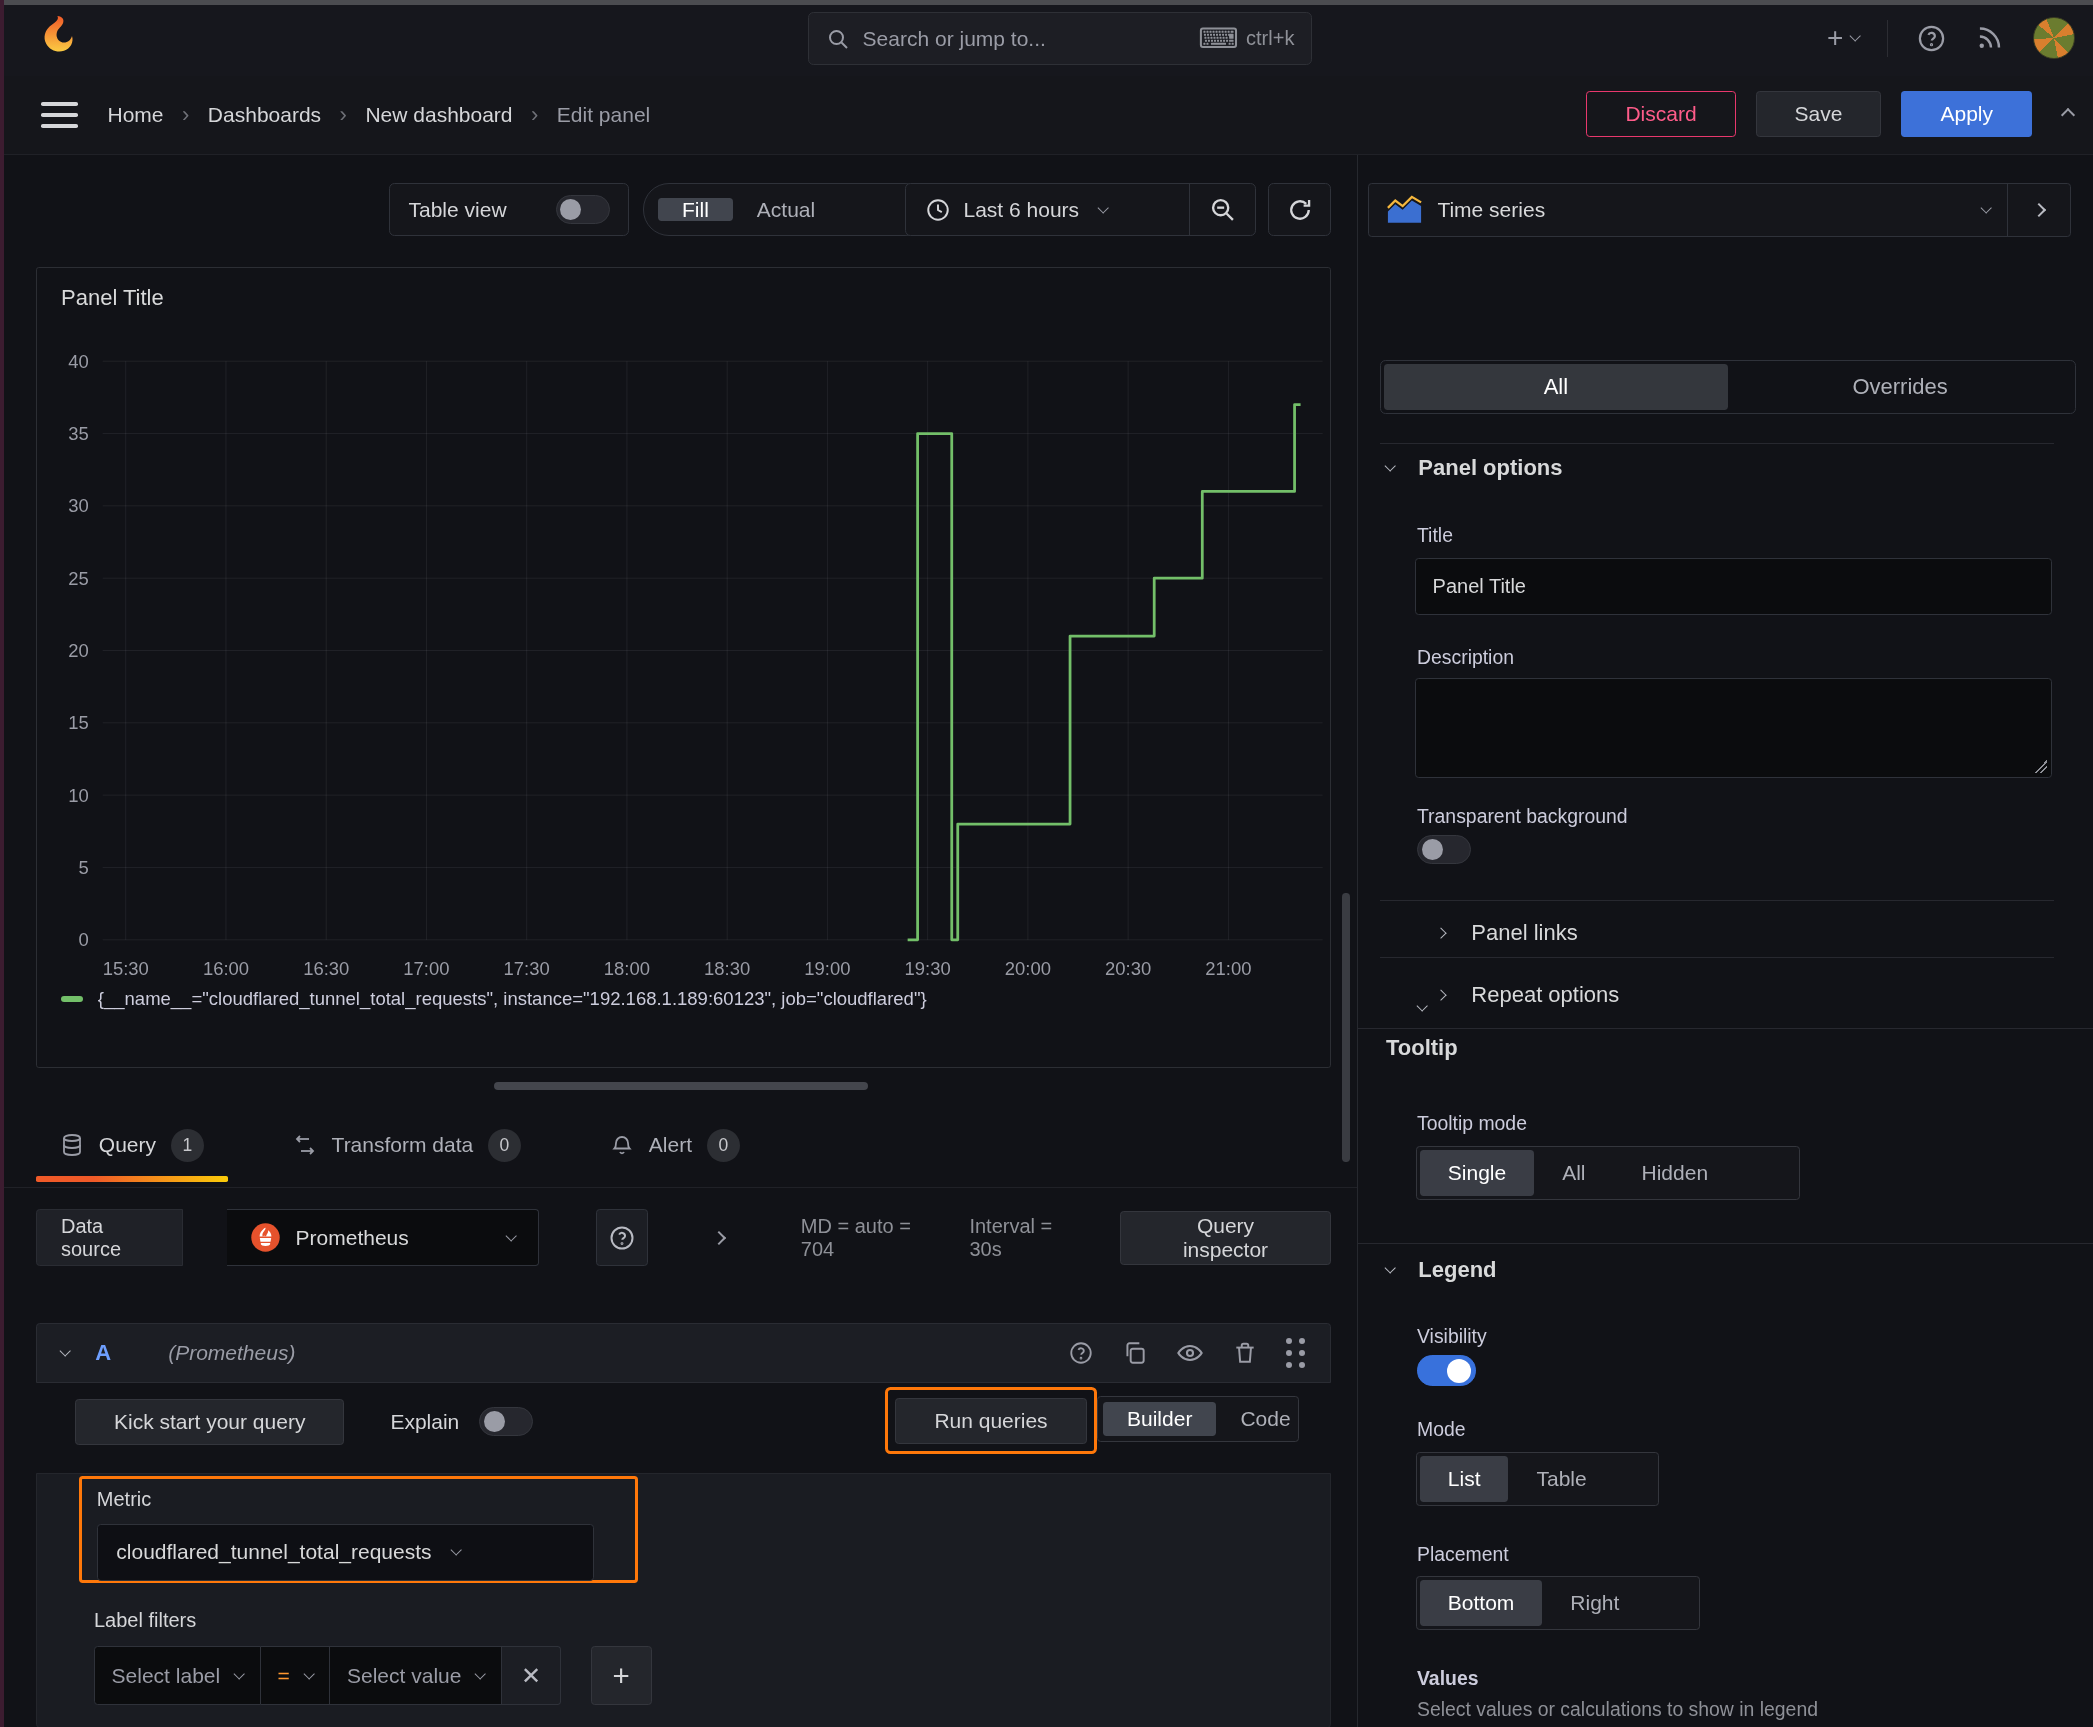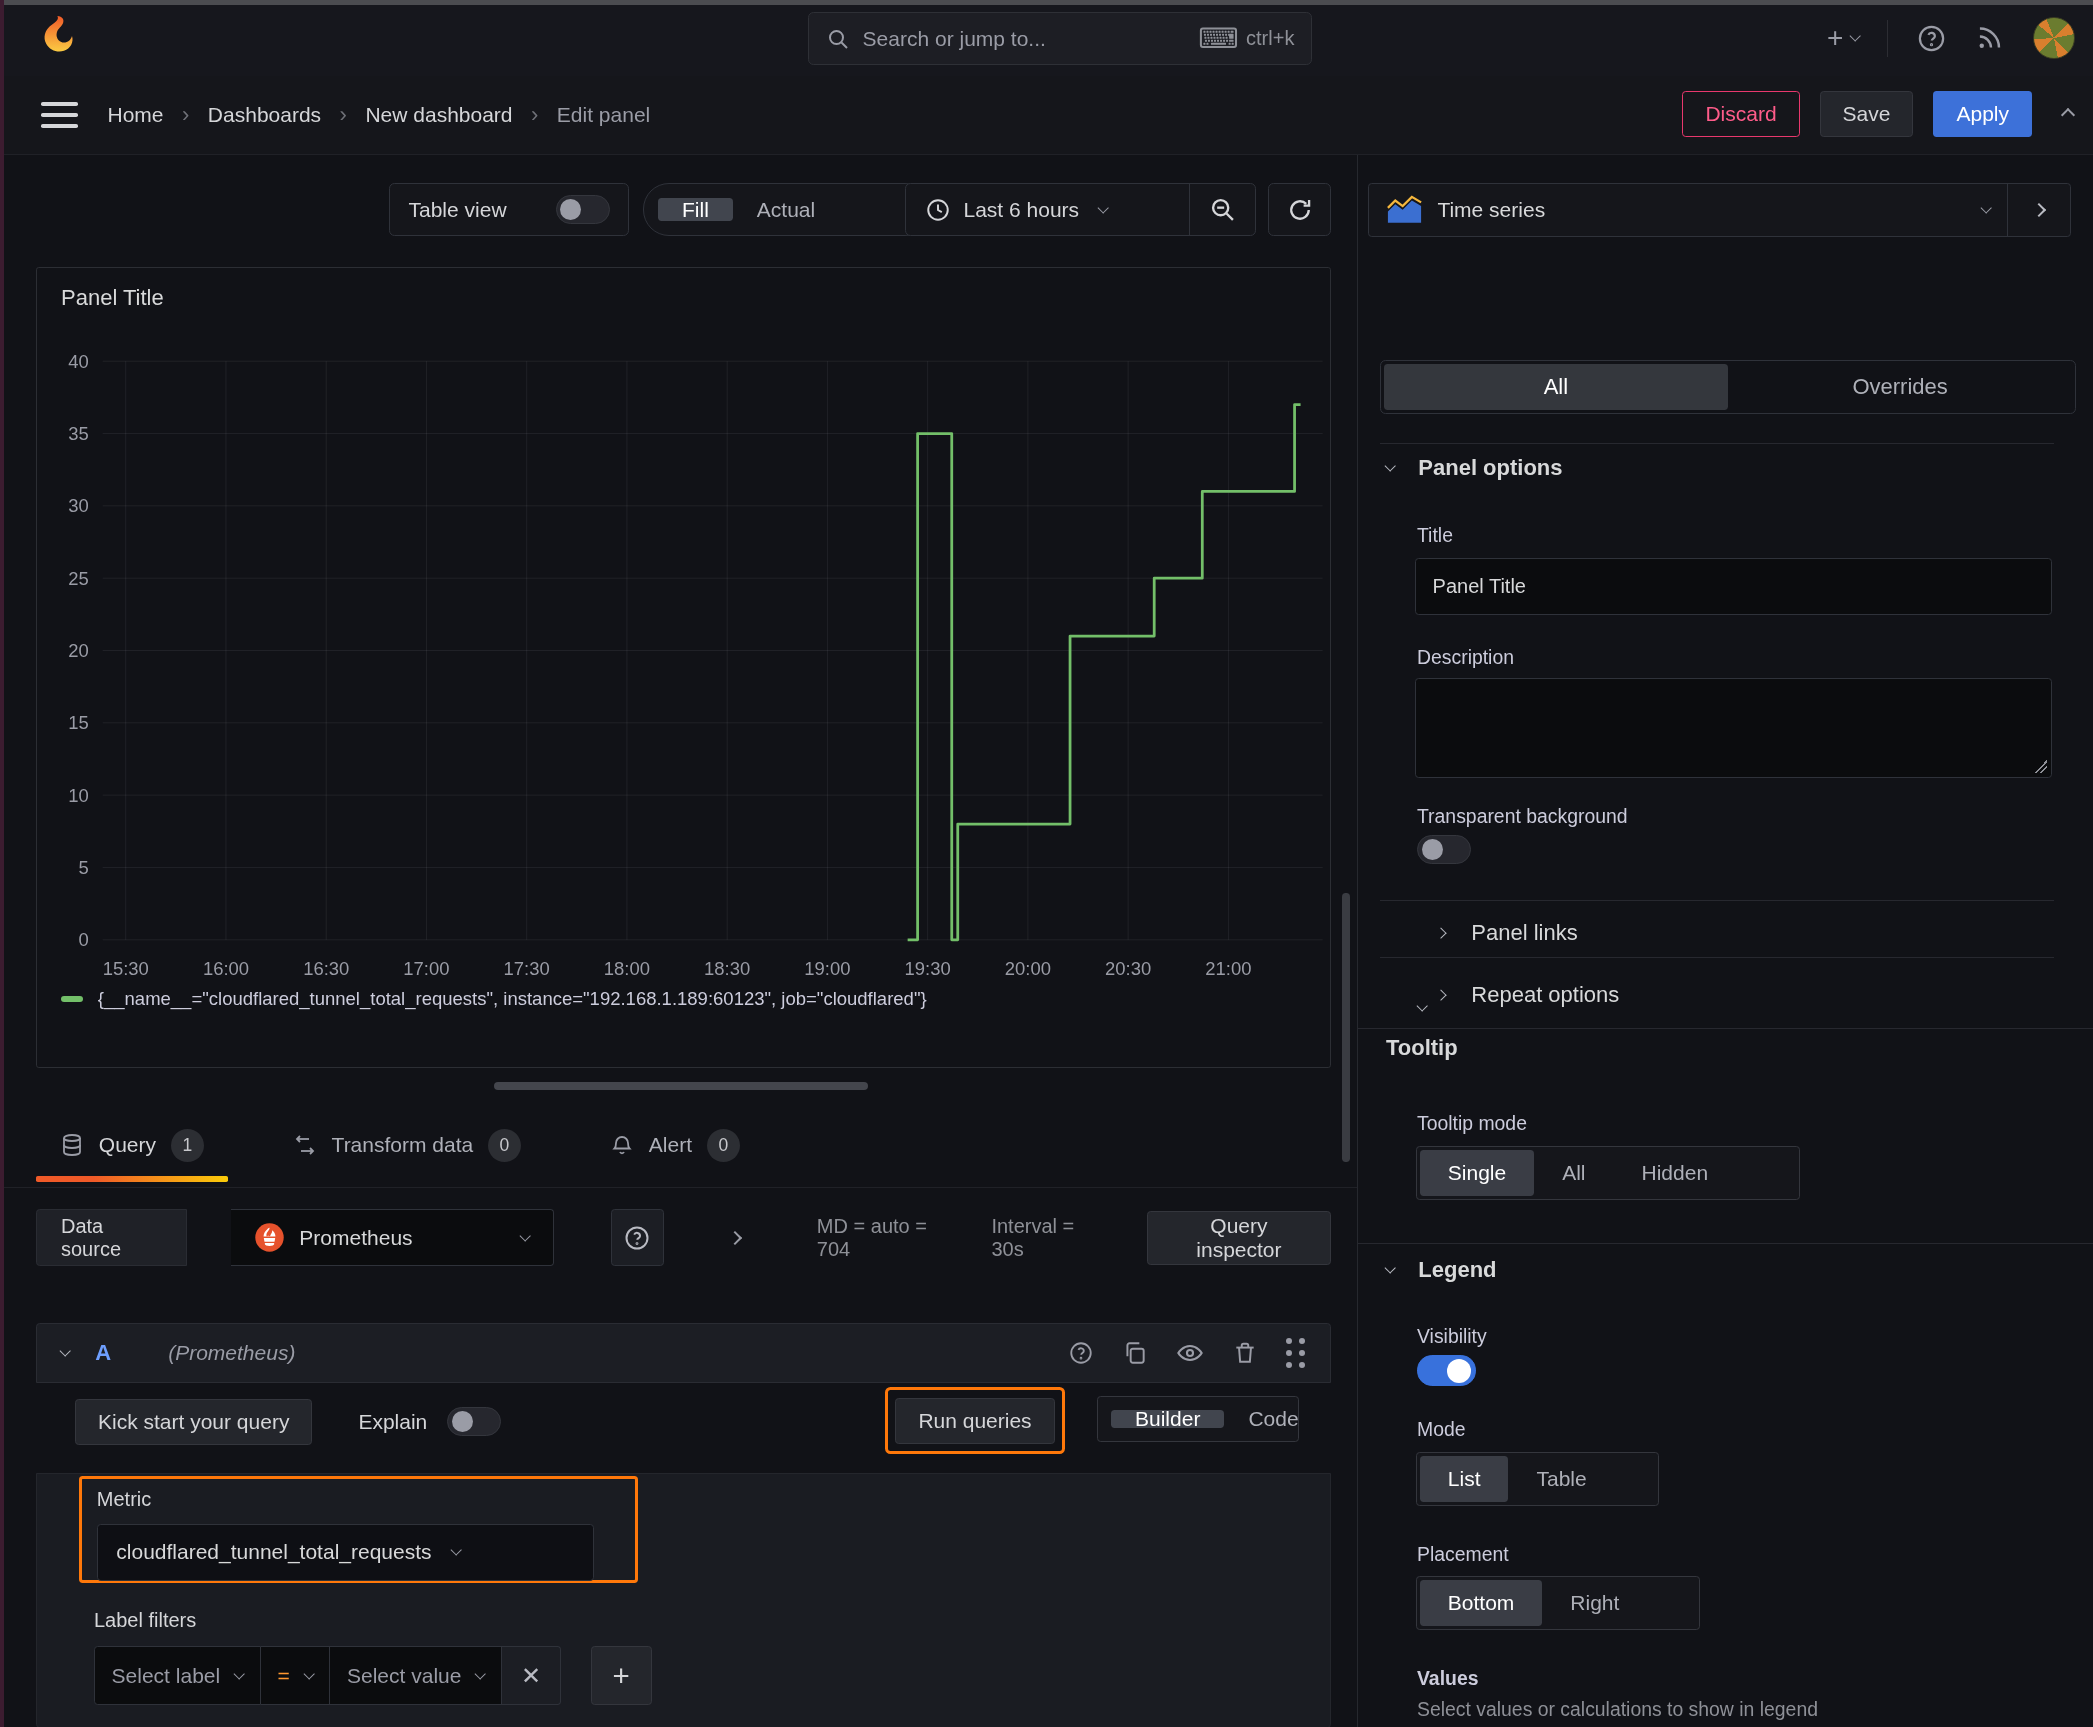--- a/index.html
+++ b/index.html
@@ -25,21 +25,21 @@
 
   
   .crumbbar { position:absolute; left:0; top:76px; width:2093px; height:79px; background:#15161b; border-bottom:0.9px solid #202127; display:flex; align-items:center; }
   .hamburger { margin-left:41px; width:37px; display:flex; flex-direction:column; gap:7.4px; cursor:pointer; }
   .hamburger span { display:block; height:3.7px; border-radius:1.8px; background:#d5d6d9; }
   .crumbs { display:flex; align-items:center; margin-left:29.5px; gap:18.5px; font-size:21px; }
   .crumb { color:#d5d6d9; }
   .crumb.dim { color:#9a9ca6; }
   .crumb-sep { color:#6e7077; font-size:22px; }
   .crumb-actions { position:absolute; right:20px; top:14.8px; display:flex; align-items:center; gap:20px; }
-  .btn { display:inline-flex; align-items:center; justify-content:center; border-radius:3.7px; font-size:21px; height:46px; padding:0 22px; cursor:pointer; border:0.9px solid transparent; }
+  .btn { display:inline-flex; align-items:center; justify-content:center; border-radius:3.7px; font-size:21px; height:46px; padding:0 38px; cursor:pointer; border:0.9px solid transparent; }
   .btn-danger-outline { border:0.9px solid #e8386d; color:#ff5c8a; background:transparent; }
   .btn-secondary { background:#24262c; border:0.9px solid #34363d; color:#d5d6d9; }
   .btn-primary { background:#3D71D9; color:#fff; }
   .collapse-up { margin-left:11px; color:#9a9ca6; }
 
   
   .cv { display:inline-block; width:10px; height:10px; border-right:2.3px solid currentColor; border-bottom:2.3px solid currentColor; }
   .cv.d { transform:rotate(45deg); margin-top:-3.7px; }
   .cv.r { transform:rotate(-45deg); }
   .cv.u { transform:rotate(225deg); margin-top:5.5px; }
@@ -100,21 +100,21 @@
   .qheader .dshint { color:#9a9ca6; font-style:italic; font-size:21px; margin-left:57px; }
   .qicons { margin-left:auto; display:flex; align-items:center; gap:28px; color:#9a9ca6; }
   .qicons .qic { display:flex; cursor:pointer; }
   .dragdots { display:grid; grid-template-columns:7.4px 7.4px; gap:5.5px; cursor:grab; }
   .dragdots i { width:6.5px; height:6.5px; border-radius:50%; background:#9a9ca6; }
 
   .qtoolbar { position:absolute; left:36px; top:1389px; width:1295px; height:65px; display:flex; align-items:center; }
   .kickstart { margin-left:39px; }
   .explain { margin-left:46px; display:flex; align-items:center; gap:20px; font-size:21px; color:#d5d6d9; }
   .runq-wrap { position:absolute; left:849px; top:-1.8px; padding:7.4px; border:3.7px solid #FF780A; border-radius:5.5px; }
-  .buildercode { position:absolute; left:1061px; top:7.4px; width:202px; height:46px; border:0.9px solid #34363d; border-radius:3.7px; background:#15161b; display:flex; padding:13px; font-size:21px; }
+  .buildercode { position:absolute; left:1061px; top:7.4px; width:202px; height:46px; border:0.9px solid #34363d; border-radius:3.7px; background:#15161b; display:flex; padding:5px; font-size:21px; }
 
   .qbody { position:absolute; left:36px; top:1473px; width:1295px; height:255px; background:#1a1c22; border:0.9px solid #24262c; border-radius:0 0 3.7px 3.7px; }
   .metric-hl { position:absolute; left:42px; top:1.8px; width:559px; height:107px; border:3.7px solid #FF780A; border-radius:3.7px; padding:9.2px 14.8px; }
   .flabel { font-size:20px; color:#d5d6d9; }
   .metric-select { margin-top:13px; width:497px; height:57px; background:#0e0f14; border:0.9px solid #2f323a; border-radius:3.7px; display:flex; align-items:center; padding:0 18.5px; font-size:21px; color:#d8d9da; cursor:pointer; }
   .metric-select .cv { margin-left:20px; color:#9a9ca6; }
   .lf-label { position:absolute; left:57px; top:135px; }
   .lf-row { position:absolute; left:57px; top:172px; display:flex; align-items:center; }
   .lf-seg { height:59px; background:#0b0c0e; border:0.9px solid #2f323a; display:flex; align-items:center; gap:14.8px; padding:0 16.6px; font-size:21px; color:#9a9ca6; cursor:pointer; }
   .lf-seg + .lf-seg { border-left:none; }

